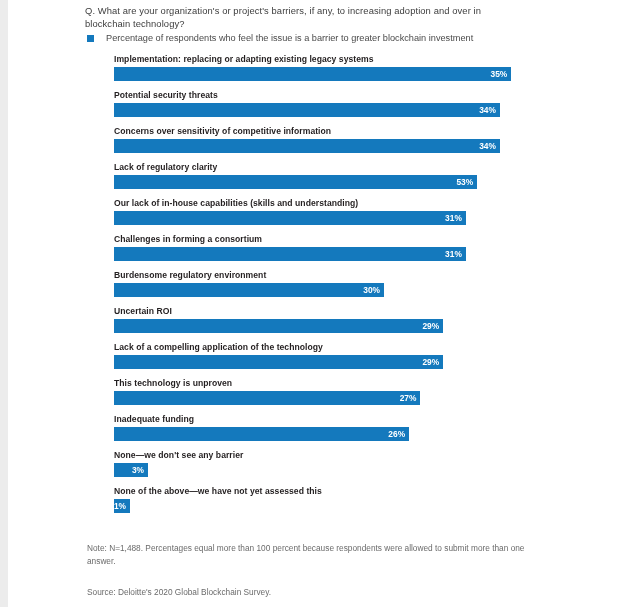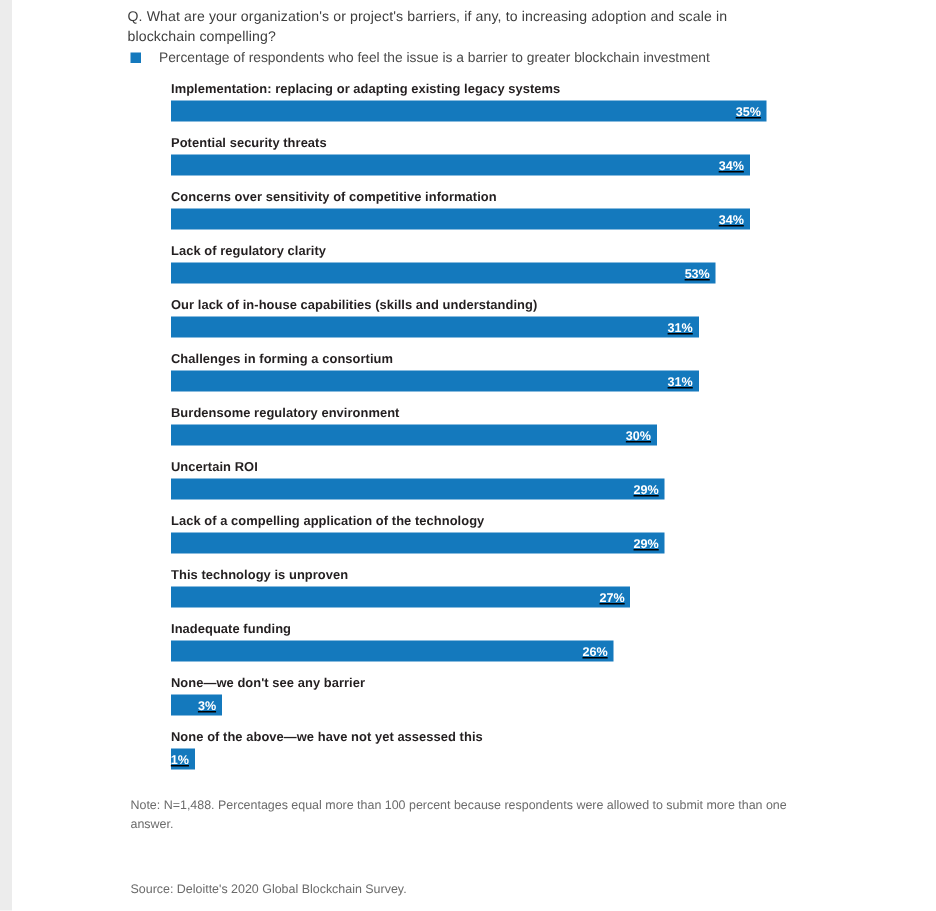--- a/index.html
+++ b/index.html
@@ -89,51 +89,50 @@
     position: absolute;
     left: 0;
     top: 0;
     height: 14px;
     background: #1479bd;
     display: flex;
     align-items: center;
     justify-content: flex-end;
     box-sizing: border-box;
     padding-right: 4px;
-    text-decoration: underline;
   }
   .bar-value {
     font-size: 8.4px;
     font-weight: bold;
     color: #ffffff;
     line-height: 9px;
     white-space: nowrap;
   }
   .bar-fill.tiny .bar-value {
     padding-right: 0;
   }
   .footnote {
     position: absolute;
     left: 79px;
     width: 440px;
     font-size: 8.3px;
     line-height: 12.6px;
     color: #6b6b6b;
   }
-  #note { top: 530px; }
+  #note { top: 542px; }
   #source { top: 586px; }
 </style>
 </head>
 <body>
 
 <div id="left-gutter"></div>
 
 <div id="figure">
 
-  <div class="question">Q.  What are your organization's or project's barriers, if any, to increasing adoption and scale in blockchain compelling?</div>
+  <div class="question">Q.  What are your organization's or project's barriers, if any, to increasing adoption and over in blockchain technology?</div>
 
   <div class="legend">
     <span class="legend-swatch"></span>
     <span class="legend-label">Percentage of respondents who feel the issue is a barrier to greater blockchain investment</span>
   </div>
 
   <div id="plot">
       <div class="bar-row">
         <div class="bar-label">Implementation: replacing or adapting existing legacy systems</div>
         <div class="bar-track">
@@ -178,21 +177,21 @@
         <div class="bar-label">Challenges in forming a consortium</div>
         <div class="bar-track">
           <div class="bar-fill" style="background: rgb(20, 121, 189); width: 351.85px;">
             <span class="bar-value">31%</span>
           </div>
         </div>
       </div>
       <div class="bar-row">
         <div class="bar-label">Burdensome regulatory environment</div>
         <div class="bar-track">
-          <div class="bar-fill" style="background: rgb(20, 121, 189); width: 324px;">
+          <div class="bar-fill" style="background: rgb(20, 121, 189); width: 270px;">
             <span class="bar-value">30%</span>
           </div>
         </div>
       </div>
       <div class="bar-row">
         <div class="bar-label">Uncertain ROI</div>
         <div class="bar-track">
           <div class="bar-fill" style="background: rgb(20, 121, 189); width: 329.15px;">
             <span class="bar-value">29%</span>
           </div>

